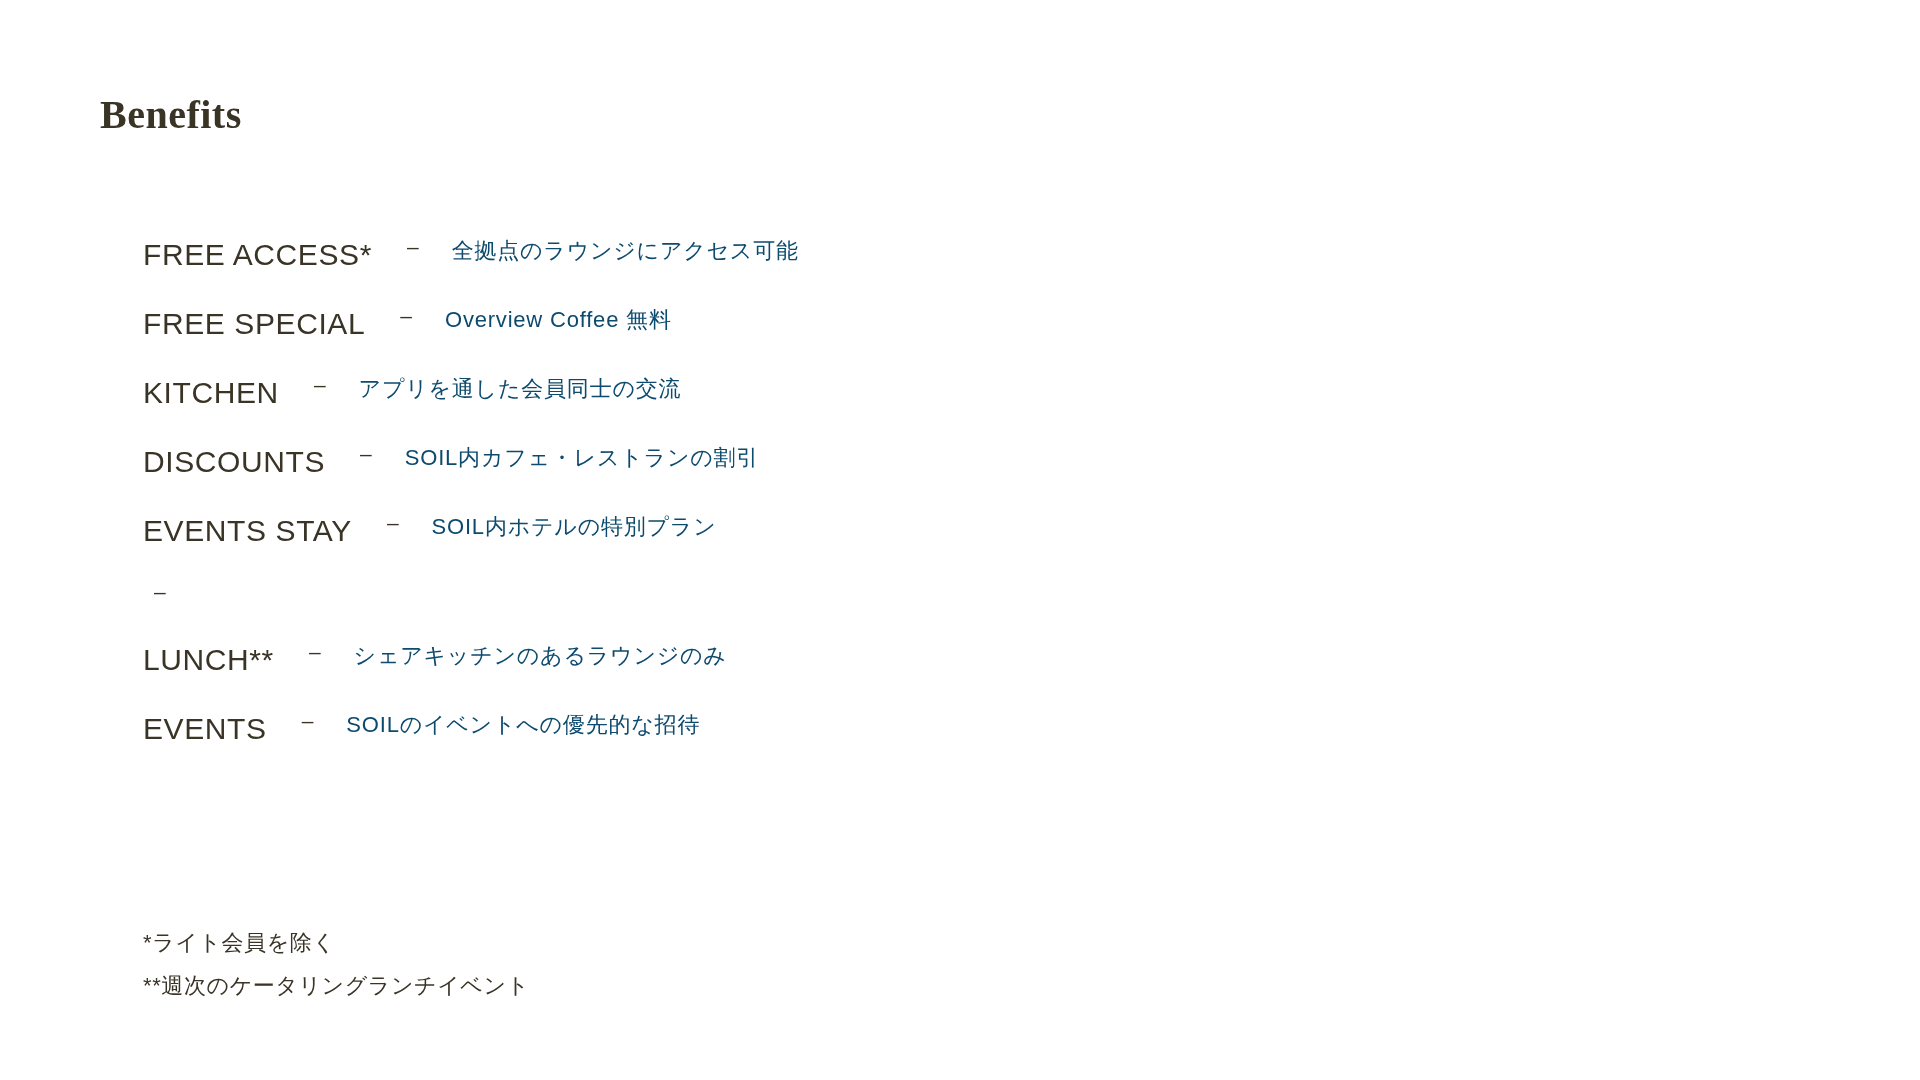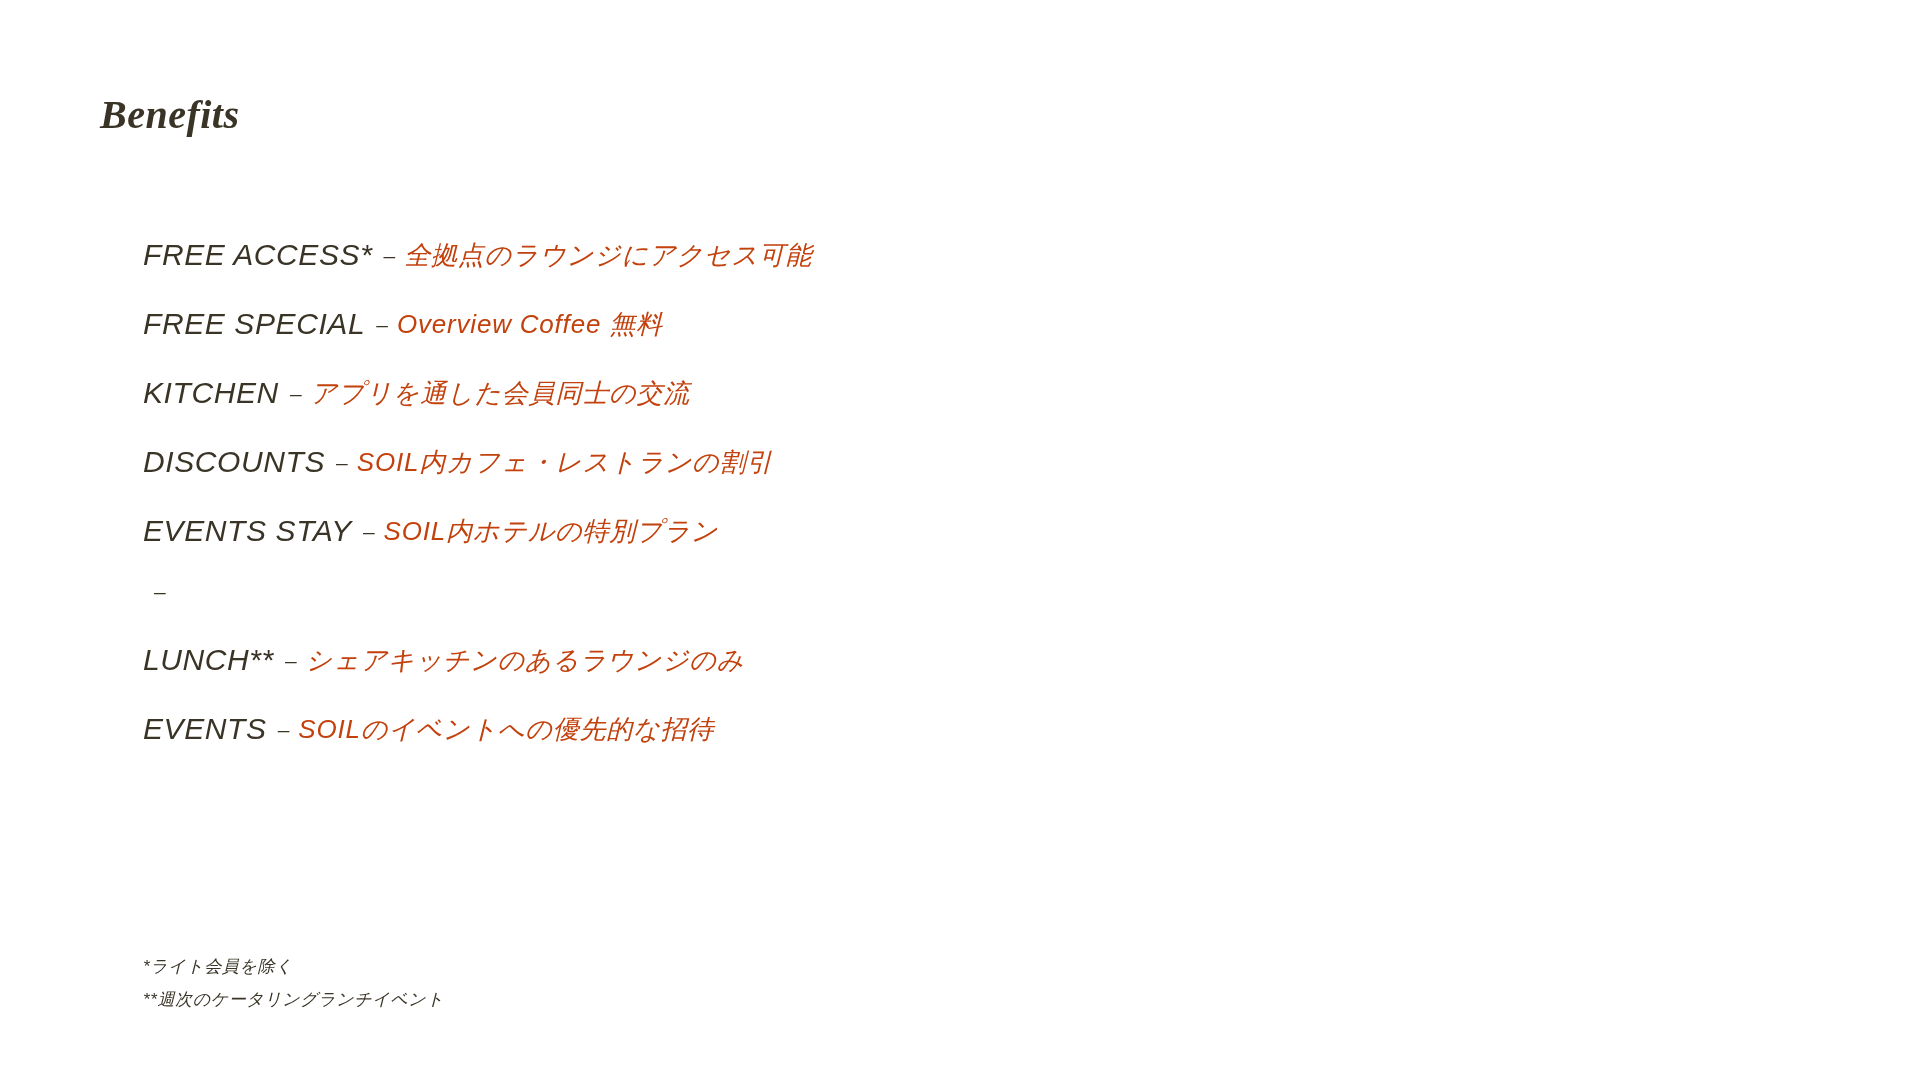--- a/index.html
+++ b/index.html
@@ -12,70 +12,70 @@
     height: 1080px;
     font-family: "Liberation Sans", sans-serif;
     color: #3a3427;
     overflow: hidden;
   }
   .page {
     position: relative;
     width: 1920px;
     height: 884px;
     box-sizing: border-box;
-    font-style: italic;
   }
   .page-title {
     position: absolute;
     left: 100px;
     top: 95px;
     font-family: "Liberation Serif", serif;
     font-weight: bold;
     font-size: 40px;
     letter-spacing: 0.5px;
     color: #3a3427;
     line-height: 1;
   }
   .benefits-list {
     position: absolute;
     left: 143px;
     top: 238px;
     width: 1200px;
   }
   .benefit-row {
     display: flex;
-    align-items: flex-end;
+    align-items: flex-start;
     margin-bottom: 36px;
     white-space: nowrap;
+    gap: 24px;
   }
   .benefit-term {
     font-size: 30px;
     font-weight: 400;
     letter-spacing: 0.6px;
     color: #3a3427;
     line-height: 1.1;
   }
   .benefit-dash {
     font-size: 21px;
     margin: 0 9px 0 11px;
     color: #3a3427;
     position: relative;
     top: -3px;
   }
   .benefit-desc {
-    font-size: 26px;
+    font-size: 22px;
     letter-spacing: 0.8px;
-    color: #c2410c;
+    color: #0c4a6e;
     line-height: 1.2;
   }
   .notes {
     position: absolute;
     left: 143px;
-    top: 950px;
-    font-size: 17px;
+    top: 922px;
+    font-size: 22px;
     letter-spacing: 0.6px;
     line-height: 1.95;
     color: #3a3427;
   }
   .note-line {
     display: block;
   }
 </style>
 </head>
 <body>

